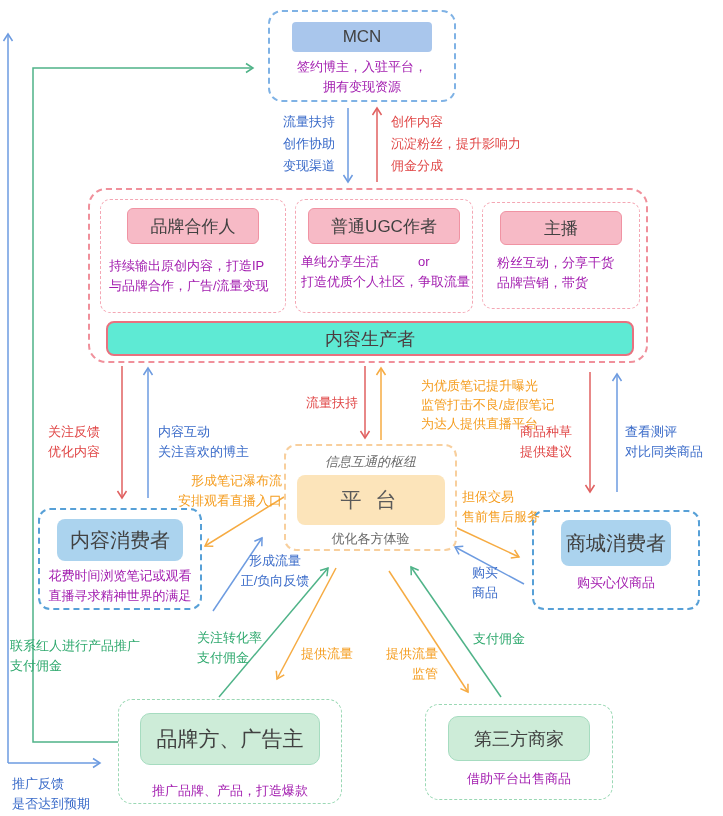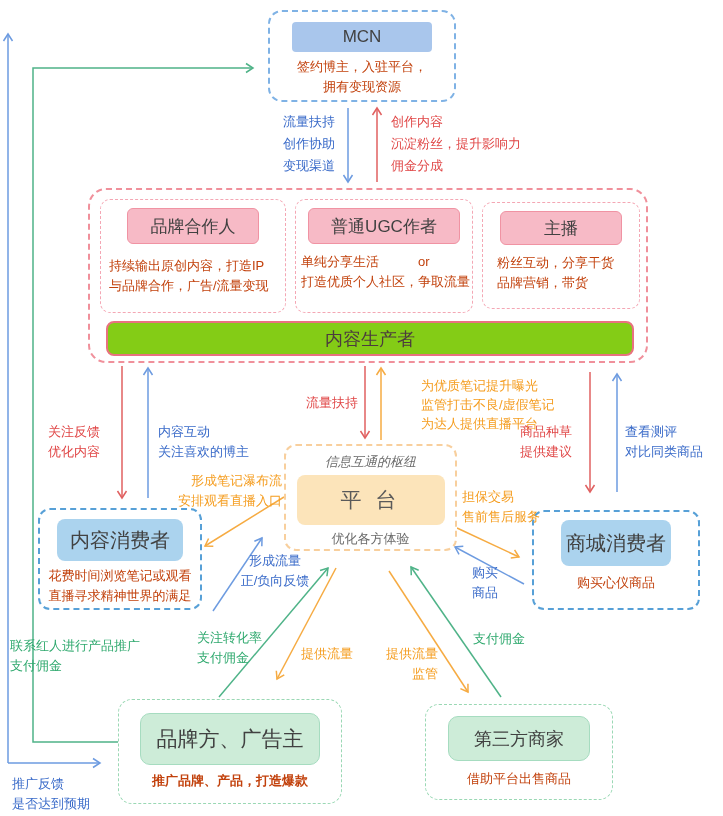--- a/index.html
+++ b/index.html
@@ -2,21 +2,21 @@
 <html><head>
 <meta charset="utf-8">
 <style>
   html,body{margin:0;padding:0;background:#ffffff;}
   .canvas{position:relative;width:723px;height:816px;background:#fff;overflow:hidden;
           font-family:"Liberation Sans","DejaVu Sans",sans-serif;}
   .abs{position:absolute;box-sizing:border-box;}
   svg.overlay{position:absolute;left:0;top:0;pointer-events:none;}
   .node{box-sizing:border-box;}
   .hdr{display:flex;align-items:center;justify-content:center;color:#414141;box-sizing:border-box;}
-  .desc{color:#c2410c;white-space:pre-line;font-size:13px;line-height:20px;}
+  .desc{color:#a21caf;white-space:pre-line;font-size:13px;line-height:20px;}
   .ta-c{text-align:center;}
   .ta-l{text-align:left;}
   .elabel{position:absolute;font-size:13px;line-height:20px;white-space:pre-line;}
   .lh22{line-height:22px;}
   .lh19{line-height:19px;}
   .c-blue{color:#3a6bc9;}
   .c-red{color:#e04646;}
   .c-orange{color:#f59d20;}
   .c-green{color:#2fa96e;}
   .pink-hdr{background:#f7bac6;border:1px solid #f093a3;border-radius:6px;font-size:17px;}
@@ -92,21 +92,21 @@
       <div class="desc ta-l" style="margin-top:8px;padding-left:5px;">单纯分享生活　　　or
 打造优质个人社区，争取流量</div>
     </div>
 
     <div class="abs node" style="left:392px;top:12px;width:158px;height:107px;border:1.5px dashed #f4a7b4;border-radius:10px;">
       <div class="hdr pink-hdr" style="width:122px;height:34px;margin:8px auto 0;">主播</div>
       <div class="desc ta-l" style="margin-top:8px;padding-left:14px;">粉丝互动，分享干货
 品牌营销，带货</div>
     </div>
 
-    <div class="abs hdr" style="left:16px;top:131px;width:528px;height:35px;background:#84cc16;border:2px solid #e9717f;border-radius:8px;font-size:18px;color:#4c3b3e;">内容生产者</div>
+    <div class="abs hdr" style="left:16px;top:131px;width:528px;height:35px;background:#5eead4;border:2px solid #e9717f;border-radius:8px;font-size:18px;color:#4c3b3e;">内容生产者</div>
   </div>
 
   <div class="abs node" style="left:284px;top:444px;width:173px;height:107px;border:2px dashed #f8cf9d;border-radius:12px;background:#fff;">
     <div class="desc ta-c" style="margin-top:6px;color:#6b6b6b;font-style:italic;">信息互通的枢纽</div>
     <div class="hdr" style="width:148px;height:50px;margin:3px auto 0;background:#fce4ba;border-radius:8px;font-size:21px;color:#5a5a5a;letter-spacing:4px;">平 台</div>
     <div class="desc ta-c" style="margin-top:4px;color:#6b6b6b;">优化各方体验</div>
   </div>
 
   <div class="abs node" style="left:38px;top:508px;width:164px;height:102px;border:2px dashed #57a0d7;border-radius:12px;">
     <div class="hdr blue-hdr" style="width:126px;height:42px;margin:9px auto 0;font-size:20px;">内容消费者</div>
@@ -114,21 +114,21 @@
 直播寻求精神世界的满足</div>
   </div>
 
   <div class="abs node" style="left:532px;top:510px;width:168px;height:100px;border:2px dashed #57a0d7;border-radius:12px;">
     <div class="hdr blue-hdr" style="width:110px;height:46px;margin:8px auto 0;font-size:20px;">商城消费者</div>
     <div class="desc ta-c" style="margin-top:7px;">购买心仪商品</div>
   </div>
 
   <div class="abs node" style="left:118px;top:699px;width:224px;height:105px;border:1.5px dashed #9ad8b4;border-radius:14px;">
     <div class="hdr green-hdr" style="width:180px;height:52px;margin:13px auto 0;font-size:21px;">品牌方、广告主</div>
-    <div class="desc ta-c" style="margin-top:6px;font-weight:bold;">推广品牌、产品，打造爆款</div>
+    <div class="desc ta-c" style="margin-top:16px;">推广品牌、产品，打造爆款</div>
   </div>
 
   <div class="abs node" style="left:425px;top:704px;width:188px;height:96px;border:1.5px dashed #9ad8b4;border-radius:14px;">
     <div class="hdr green-hdr" style="width:142px;height:45px;margin:11px auto 0;font-size:18px;">第三方商家</div>
     <div class="desc ta-c" style="margin-top:8px;">借助平台出售商品</div>
   </div>
 
   <div class="elabel c-blue lh22" style="left:283px;top:111px;">流量扶持
 创作协助
 变现渠道</div>

